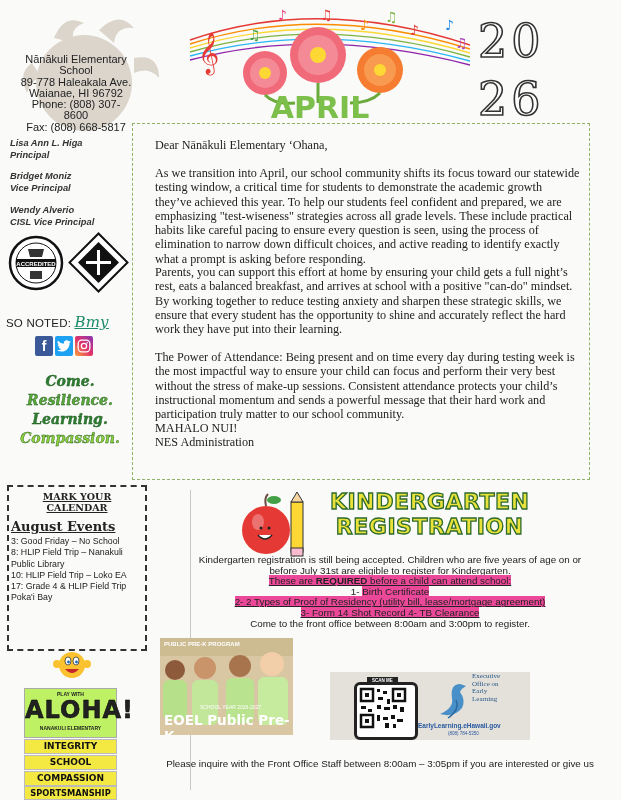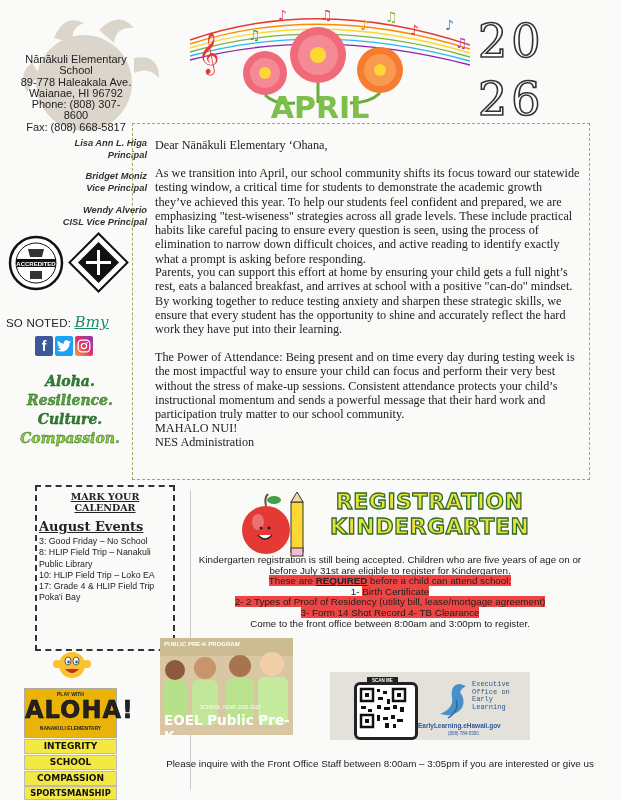--- a/index.html
+++ b/index.html
@@ -1,55 +1,55 @@
 <!DOCTYPE html>
 <html><head>
 <meta charset="utf-8">
 <style>
   html,body{margin:0;padding:0;}
   body{width:621px;height:800px;background:#fafaf8;position:relative;overflow:hidden;font-family:"Liberation Serif",serif;color:#222;}
   .abs{position:absolute;}
   
   .logo-bg{left:14px;top:8px;width:150px;height:130px;}
   .school-info{left:20px;top:54px;width:112px;text-align:center;font-family:"Liberation Sans",sans-serif;font-weight:normal;font-size:11px;line-height:11.3px;color:#222;}
-  .staff{left:22px;width:125px;text-align:right;font-family:"Liberation Sans",sans-serif;font-style:italic;font-weight:bold;font-size:9.3px;line-height:11.5px;color:#333;}
+  .staff{left:10px;width:125px;text-align:left;font-family:"Liberation Sans",sans-serif;font-style:italic;font-weight:bold;font-size:9.3px;line-height:11.5px;color:#333;}
   .badge1{left:8px;top:235px;width:56px;height:56px;}
   .badge2{left:66px;top:230px;width:65px;height:65px;}
   .so-noted{left:6px;top:313px;font-family:"Liberation Sans",sans-serif;font-size:11.5px;color:#222;letter-spacing:0.2px;}
   .social{left:35px;top:336px;display:flex;gap:2px;}
   .social .s{width:18px;height:20px;border-radius:2px;color:#fff;font-family:"Liberation Sans",sans-serif;font-weight:bold;font-size:14px;display:flex;align-items:center;justify-content:center;}
   .values{left:20px;top:372px;width:100px;text-align:center;font-family:"DejaVu Serif",serif;font-style:italic;font-weight:bold;font-size:14px;line-height:19px;}
   .values span{display:block;-webkit-text-stroke:0.4px #1f5a1f;}
   
-  .cal{left:7px;top:485px;width:136px;height:162px;border:2px dashed #333;border-style:dashed;margin-left:28px;}
+  .cal{left:7px;top:485px;width:136px;height:162px;border:2px dashed #333;border-style:dashed;}
   .cal-title{text-align:center;font-family:"DejaVu Serif",serif;font-weight:bold;font-size:9.5px;line-height:11px;text-decoration:underline;margin-top:4px;}
   .cal-sub{font-family:"DejaVu Serif",serif;font-weight:bold;font-size:13px;text-decoration:underline;margin:6px 0 2px 2px;}
   .cal-ev{font-family:"Liberation Sans",sans-serif;font-size:8.8px;line-height:11.3px;margin-left:2px;color:#222;}
   .emoji{left:52px;top:648px;width:40px;height:34px;}
   
-  .aloha-box{left:24px;top:688px;width:91px;height:48px;background:#eab308;border:1px solid #aaa;text-align:center;}
+  .aloha-box{left:24px;top:688px;width:91px;height:48px;background:#bef264;border:1px solid #aaa;text-align:center;}
   .aloha-small{font-family:"Liberation Sans",sans-serif;font-weight:bold;font-size:5px;margin-top:2px;}
   .aloha-big{font-family:"DejaVu Sans",sans-serif;font-weight:bold;font-size:24px;line-height:26px;color:#222;letter-spacing:1px;-webkit-text-stroke:0.5px #000;}
   .val-bar{left:24px;width:91px;height:13px;background:#f4e842;text-align:center;font-family:"DejaVu Sans",sans-serif;font-weight:bold;font-size:9px;line-height:13px;color:#111;border:1px solid #bbb;}
   
   .header-art{left:170px;top:0px;width:300px;height:125px;}
   .year{font-family:"DejaVu Serif",serif;font-size:46px;color:#fff;-webkit-text-stroke:1.6px #333;letter-spacing:4px;}
   
   .letter{left:132px;top:123px;width:456px;height:355px;border:1.5px dashed #8fb36a;}
   .letter p{margin:0;font-size:12.2px;line-height:14.3px;color:#222;}
   .letter .greet{position:absolute;left:22px;top:14px;}
   .letter .p1{position:absolute;left:22px;top:42px;width:426px;}
   .letter .p2{position:absolute;left:22px;top:141px;width:426px;}
   .letter .p3{position:absolute;left:22px;top:226px;width:426px;}
   .letter .sign{position:absolute;left:22px;top:297px;}
   
   .kg-title{left:330px;top:489px;text-align:center;font-family:"DejaVu Sans",sans-serif;font-weight:bold;font-size:22px;line-height:25px;color:#e8e23a;-webkit-text-stroke:1.3px #2d6a2d;letter-spacing:0.5px;}
   .apple{left:236px;top:490px;width:80px;height:70px;}
   .kg-body{left:180px;top:555px;width:420px;text-align:center;font-family:"Liberation Sans",sans-serif;font-size:9.8px;line-height:10.6px;color:#222;}
-  .hl{background:#ef4444;}
+  .hl{background:#ec4899;text-decoration:underline;}
   .prek{left:160px;top:638px;width:133px;height:97px;background:linear-gradient(135deg,#d9c9a8 0%,#c2b08f 40%,#a88f6e 100%);overflow:hidden;}
   .qr-card{left:330px;top:672px;width:200px;height:68px;background:#e4e0da;}
   .footer-note{left:160px;top:758px;width:440px;text-align:center;font-family:"Liberation Sans",sans-serif;font-size:9.8px;line-height:11px;color:#222;}
   .vline{left:190px;top:490px;width:1px;height:300px;background:#c8c8c8;}
 </style>
 </head>
 <body>
 
 <svg class="abs logo-bg" viewBox="0 0 150 130">
   <g fill="#cfc6ba" opacity="0.7">
@@ -110,23 +110,23 @@
   <div class="s" style="background:linear-gradient(45deg,#f9a53a,#e1306c,#833ab4);">
     <svg width="14" height="14" viewBox="0 0 24 24">
         <rect x="2" y="2" width="20" height="20" rx="6" fill="none" stroke="#fff" stroke-width="2.2"></rect>
         <circle cx="12" cy="12" r="4.5" fill="none" stroke="#fff" stroke-width="2.2"></circle>
         <circle cx="17.5" cy="6.5" r="1.3" fill="#fff"></circle>
       </svg>
   </div>
 </div>
 
 <div class="abs values">
-  <span style="color:#2e7d32;">Aloha.</span>
+  <span style="color:#2e7d32;">Come.</span>
   <span style="color:#5aa83a;">Resilience.</span>
-  <span style="color:#2e7d32;">Culture.</span>
+  <span style="color:#2e7d32;">Learning.</span>
   <span style="color:#8ccf3a;">Compassion.</span>
 </div>
 
 <svg class="abs header-art" viewBox="0 0 300 125">
   <g fill="none" stroke-width="1.4">
     <path d="M20 40 Q150 -5 300 45" stroke="#e53935"></path>
     <path d="M20 44 Q150 2 300 49" stroke="#fb8c00"></path>
     <path d="M20 48 Q150 8 300 53" stroke="#fdd835"></path>
     <path d="M20 52 Q150 14 300 57" stroke="#7cb342"></path>
     <path d="M20 56 Q150 20 300 61" stroke="#29b6f6"></path>
@@ -215,22 +215,22 @@
   <path d="M30 16 q-2 -8 2 -12" stroke="#6d4c41" stroke-width="2" fill="none"></path>
   <ellipse cx="38" cy="10" rx="7" ry="4" fill="#43a047"></ellipse>
   <circle cx="25" cy="38" r="1.5" fill="#222"></circle>
     <circle cx="33" cy="38" r="1.5" fill="#222"></circle>
   <path d="M22 45 q7 8 14 0" stroke="#222" stroke-width="1.5" fill="#fff"></path>
   <rect x="55" y="12" width="12" height="50" fill="#fdd835" stroke="#333"></rect>
   <path d="M55 12 l6 -10 l6 10z" fill="#f5d6a0" stroke="#333"></path>
   <rect x="55" y="58" width="12" height="8" fill="#f8bbd0" stroke="#333"></rect>
 </svg>
 <div class="abs kg-title">
+  <div>KINDERGARTEN</div>
   <div>REGISTRATION</div>
-  <div>KINDERGARTEN</div>
 </div>
 <div class="abs kg-body">
   <div style="padding:0 6px;">Kindergarten registration is still being accepted. Children who are five years of age on or before July 31st are eligible to register for Kindergarten.</div>
   <div>
     <span class="hl"><span>These are </span><b style="text-decoration:underline;">REQUIRED</b><span> before a child can attend school:</span></span>
   </div>
   <div><span>1- </span><span class="hl">Birth Certificate</span></div>
   <div><span class="hl">2- 2 Types of Proof of Residency (utility bill, lease/mortgage agreement)</span></div>
   <div><span class="hl">3- Form 14 Shot Record  4- TB Clearance</span></div>
   <div>Come to the front office between 8:00am and 3:00pm to register.</div>
@@ -283,21 +283,21 @@
           <rect x="36" y="39" width="3" height="4"></rect>
           <rect x="4" y="21" width="5" height="3"></rect>
           <rect x="11" y="24" width="4" height="3"></rect>
         </g>
     </svg>
   </div>
   <svg width="40" height="40" viewBox="0 0 40 40" style="position:absolute;left:100px;top:8px;">
     <path d="M30 4 q-10 0 -8 14 q2 10 -12 16 q14 4 22 -6 q4 -8 -2 -16 q2 -4 6 -6z" fill="#4a90c8"></path>
     <path d="M26 20 q4 10 -8 18" stroke="#2a6aa0" stroke-width="1.5" fill="none"></path>
   </svg>
-  <div style="position:absolute;left:142px;top:9px;font-family:Liberation Mono, monospace;font-size:7px;line-height:7.6px;color:#2a5a8a;">
+  <div style="position:absolute;left:142px;top:1px;font-family:Liberation Serif, serif;font-size:7px;line-height:7.6px;color:#2a5a8a;">
     <div>Executive</div>
       <div>Office on</div>
       <div>Early</div>
       <div>Learning</div>
   </div>
   <div style="position:absolute;left:88px;top:50px;font-family:'Liberation Sans',sans-serif;font-weight:bold;font-size:6.5px;color:#2a5aa0;">EarlyLearning.eHawaii.gov</div>
   <div style="position:absolute;left:118px;top:59px;font-family:'Liberation Sans',sans-serif;font-size:4.5px;color:#2a5aa0;">(808) 784-5350</div>
 </div>
 
 <div class="abs footer-note">

